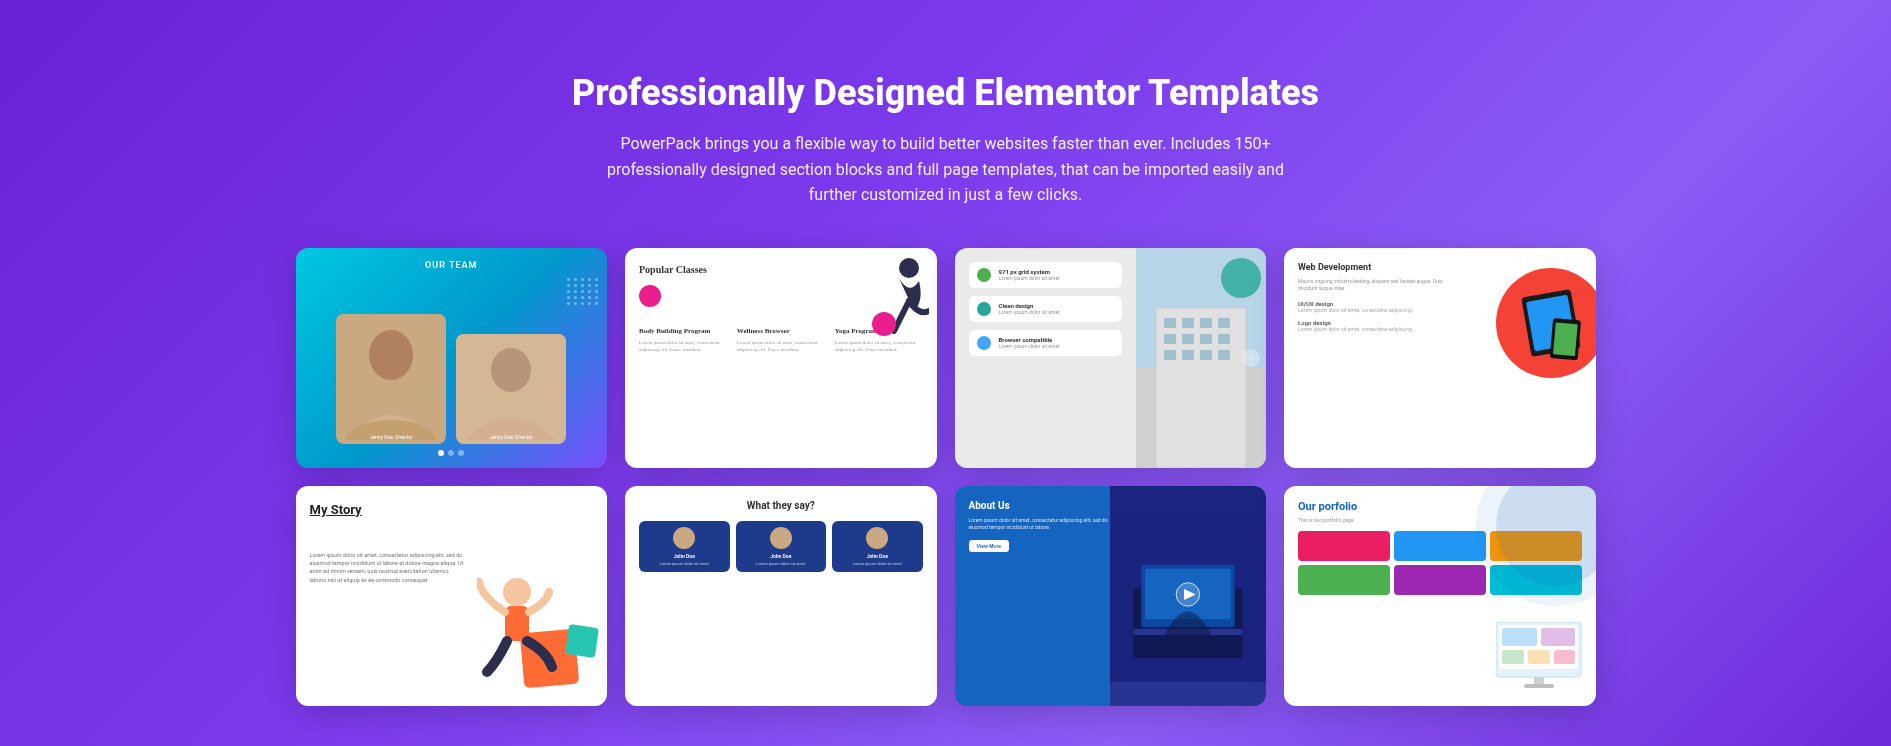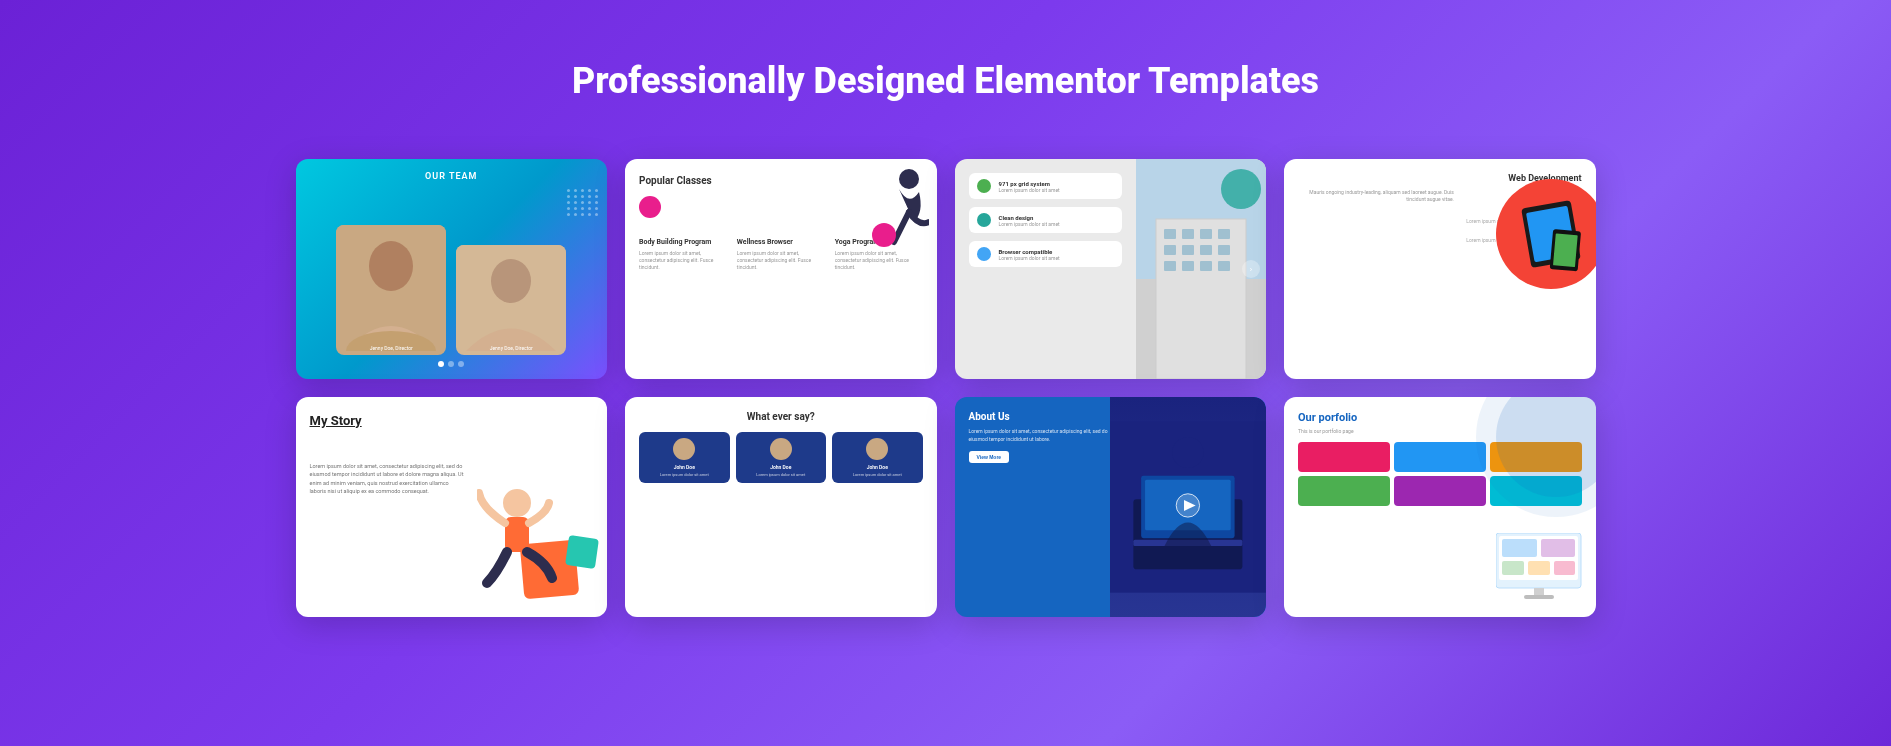--- a/index.html
+++ b/index.html
@@ -6,21 +6,21 @@
     body {
       font-family: -apple-system, BlinkMacSystemFont, 'Segoe UI', Roboto, sans-serif;
       background: linear-gradient(135deg, #6b21d6 0%, #7c3aed 40%, #8b5cf6 70%, #6d28d9 100%);
       min-height: 746px;
       color: white;
       overflow-x: hidden;
     }
 
     .page-wrapper {
       max-width: 1891px;
-      margin: 0 auto;
+      margin: 12px auto;
       padding: 40px 24px 40px;
     }
 
     .header-section {
       text-align: center;
       padding: 20px 0 40px;
     }
 
     .main-title {
       font-size: 36px;
@@ -137,20 +137,21 @@
       background: rgba(255,255,255,0.4);
       border-radius: 50%;
     }
 
     
     .card-classes {
       background: white;
       padding: 16px 14px 12px;
       display: flex;
       flex-direction: column;
+      font-family: Liberation Serif, serif;
     }
 
     .card-classes .card-title {
       font-size: 10px;
       font-weight: 700;
       color: #333;
       margin-bottom: 10px;
     }
 
     .classes-columns {
@@ -233,21 +234,20 @@
       font-size: 5px;
       color: #999;
     }
 
     
     .card-webdev {
       background: white;
       padding: 14px;
       display: flex;
       flex-direction: column;
-      text-align: right;
     }
 
     .webdev-title {
       font-size: 9px;
       font-weight: 700;
       color: #333;
       margin-bottom: 6px;
     }
 
     .webdev-desc {
@@ -540,20 +540,21 @@
     }
 
   </style>
 </head>
 <body>
 
 <div class="page-wrapper">
 
   <div class="header-section">
     <h1 class="main-title">Professionally Designed Elementor Templates</h1>
+    <p class="subtitle">PowerPack brings you a flexible way to build better websites faster than ever. Includes 150+ professionally designed section blocks and full page templates, that can be imported easily and further customized in just a few clicks.</p>
   </div>
 
   <div class="templates-grid">
 
     <div class="template-card card-team">
       <div class="team-label">Our Team</div>
       <div class="team-photos">
         <div class="team-photo team-photo-1">
           <div class="photo-person">
             <svg viewBox="0 0 110 130" width="110" height="130">
@@ -746,21 +747,21 @@
           <path d="M50 69 Q70 80 75 95" stroke="#2d2d4e" stroke-width="10" fill="none" stroke-linecap="round"></path>
 
           <path d="M28 40 Q5 25 2 10" stroke="#f5c5a0" stroke-width="8" fill="none" stroke-linecap="round"></path>
 
           <path d="M52 40 Q70 30 72 20" stroke="#f5c5a0" stroke-width="8" fill="none" stroke-linecap="round"></path>
         </svg>
       </div>
     </div>
 
     <div class="template-card card-testimonial">
-      <div class="testimonial-title">What ever say?</div>
+      <div class="testimonial-title">What they say?</div>
       <div class="testimonial-cards">
         <div class="test-card">
           <div class="avatar-circle"></div>
           <div class="avatar-name">John Doe</div>
           <div class="avatar-desc">Lorem ipsum dolor sit amet</div>
         </div>
         <div class="test-card">
           <div class="avatar-circle"></div>
           <div class="avatar-name">John Doe</div>
           <div class="avatar-desc">Lorem ipsum dolor sit amet</div>

